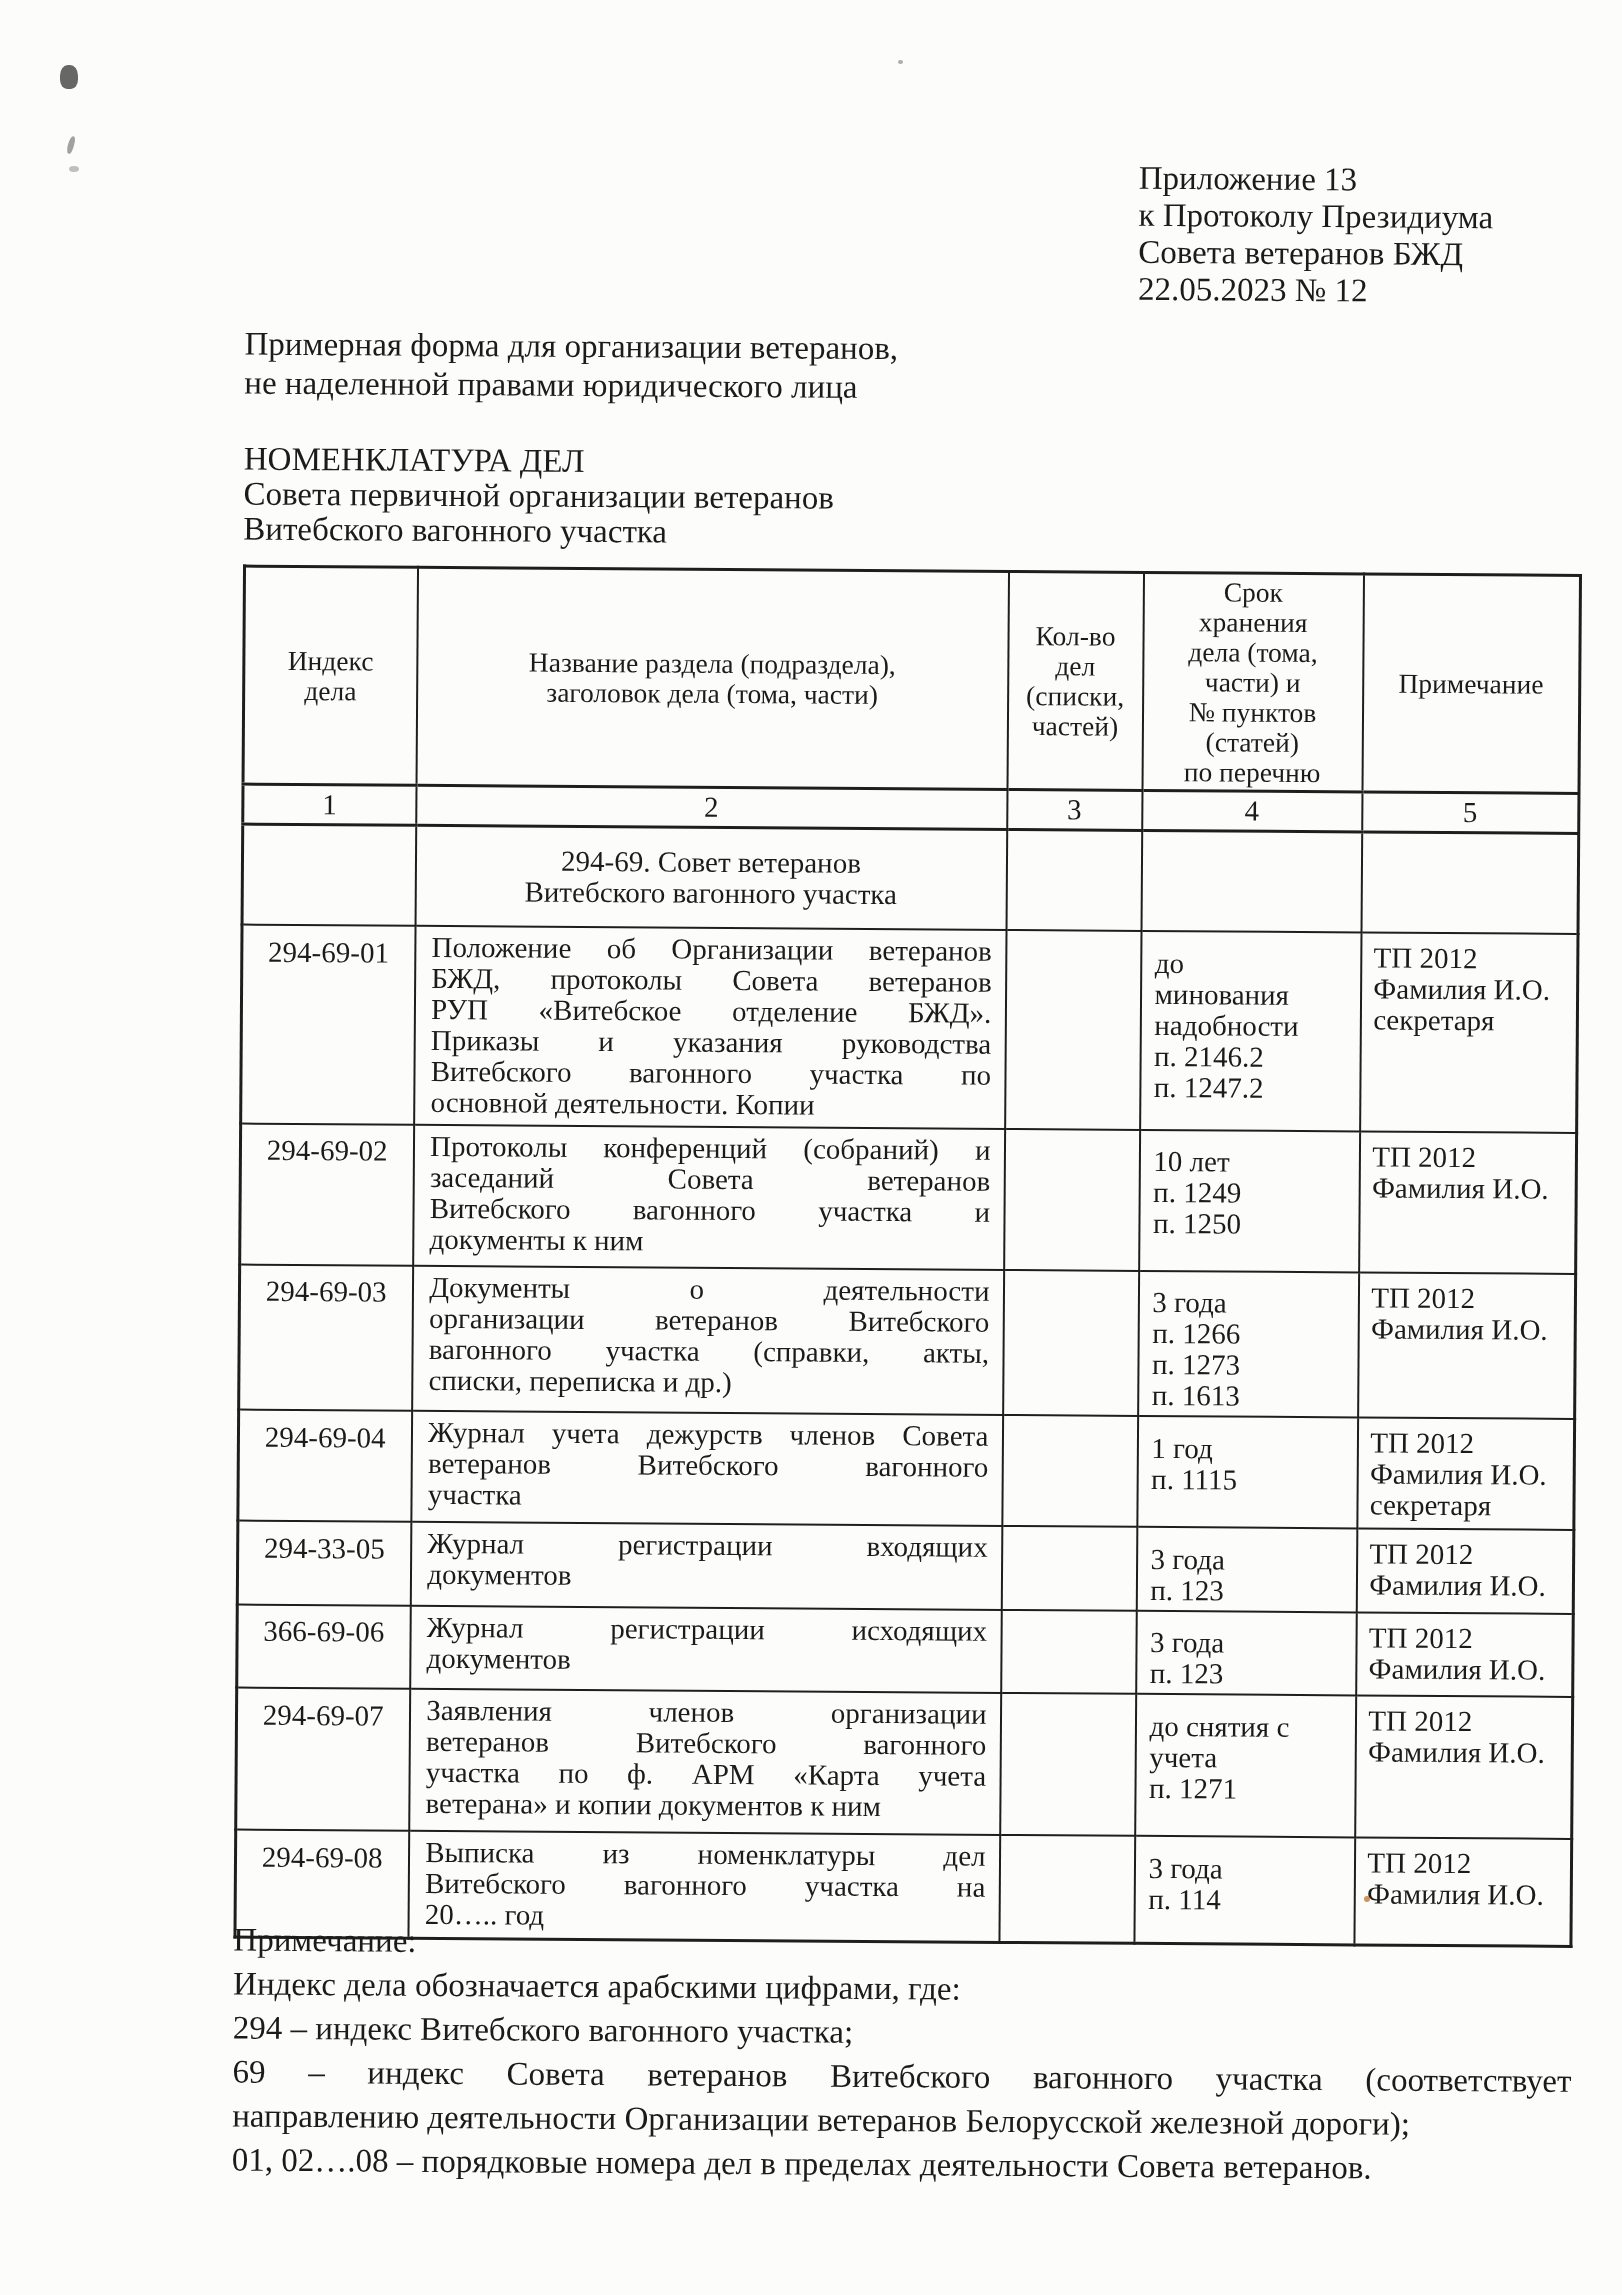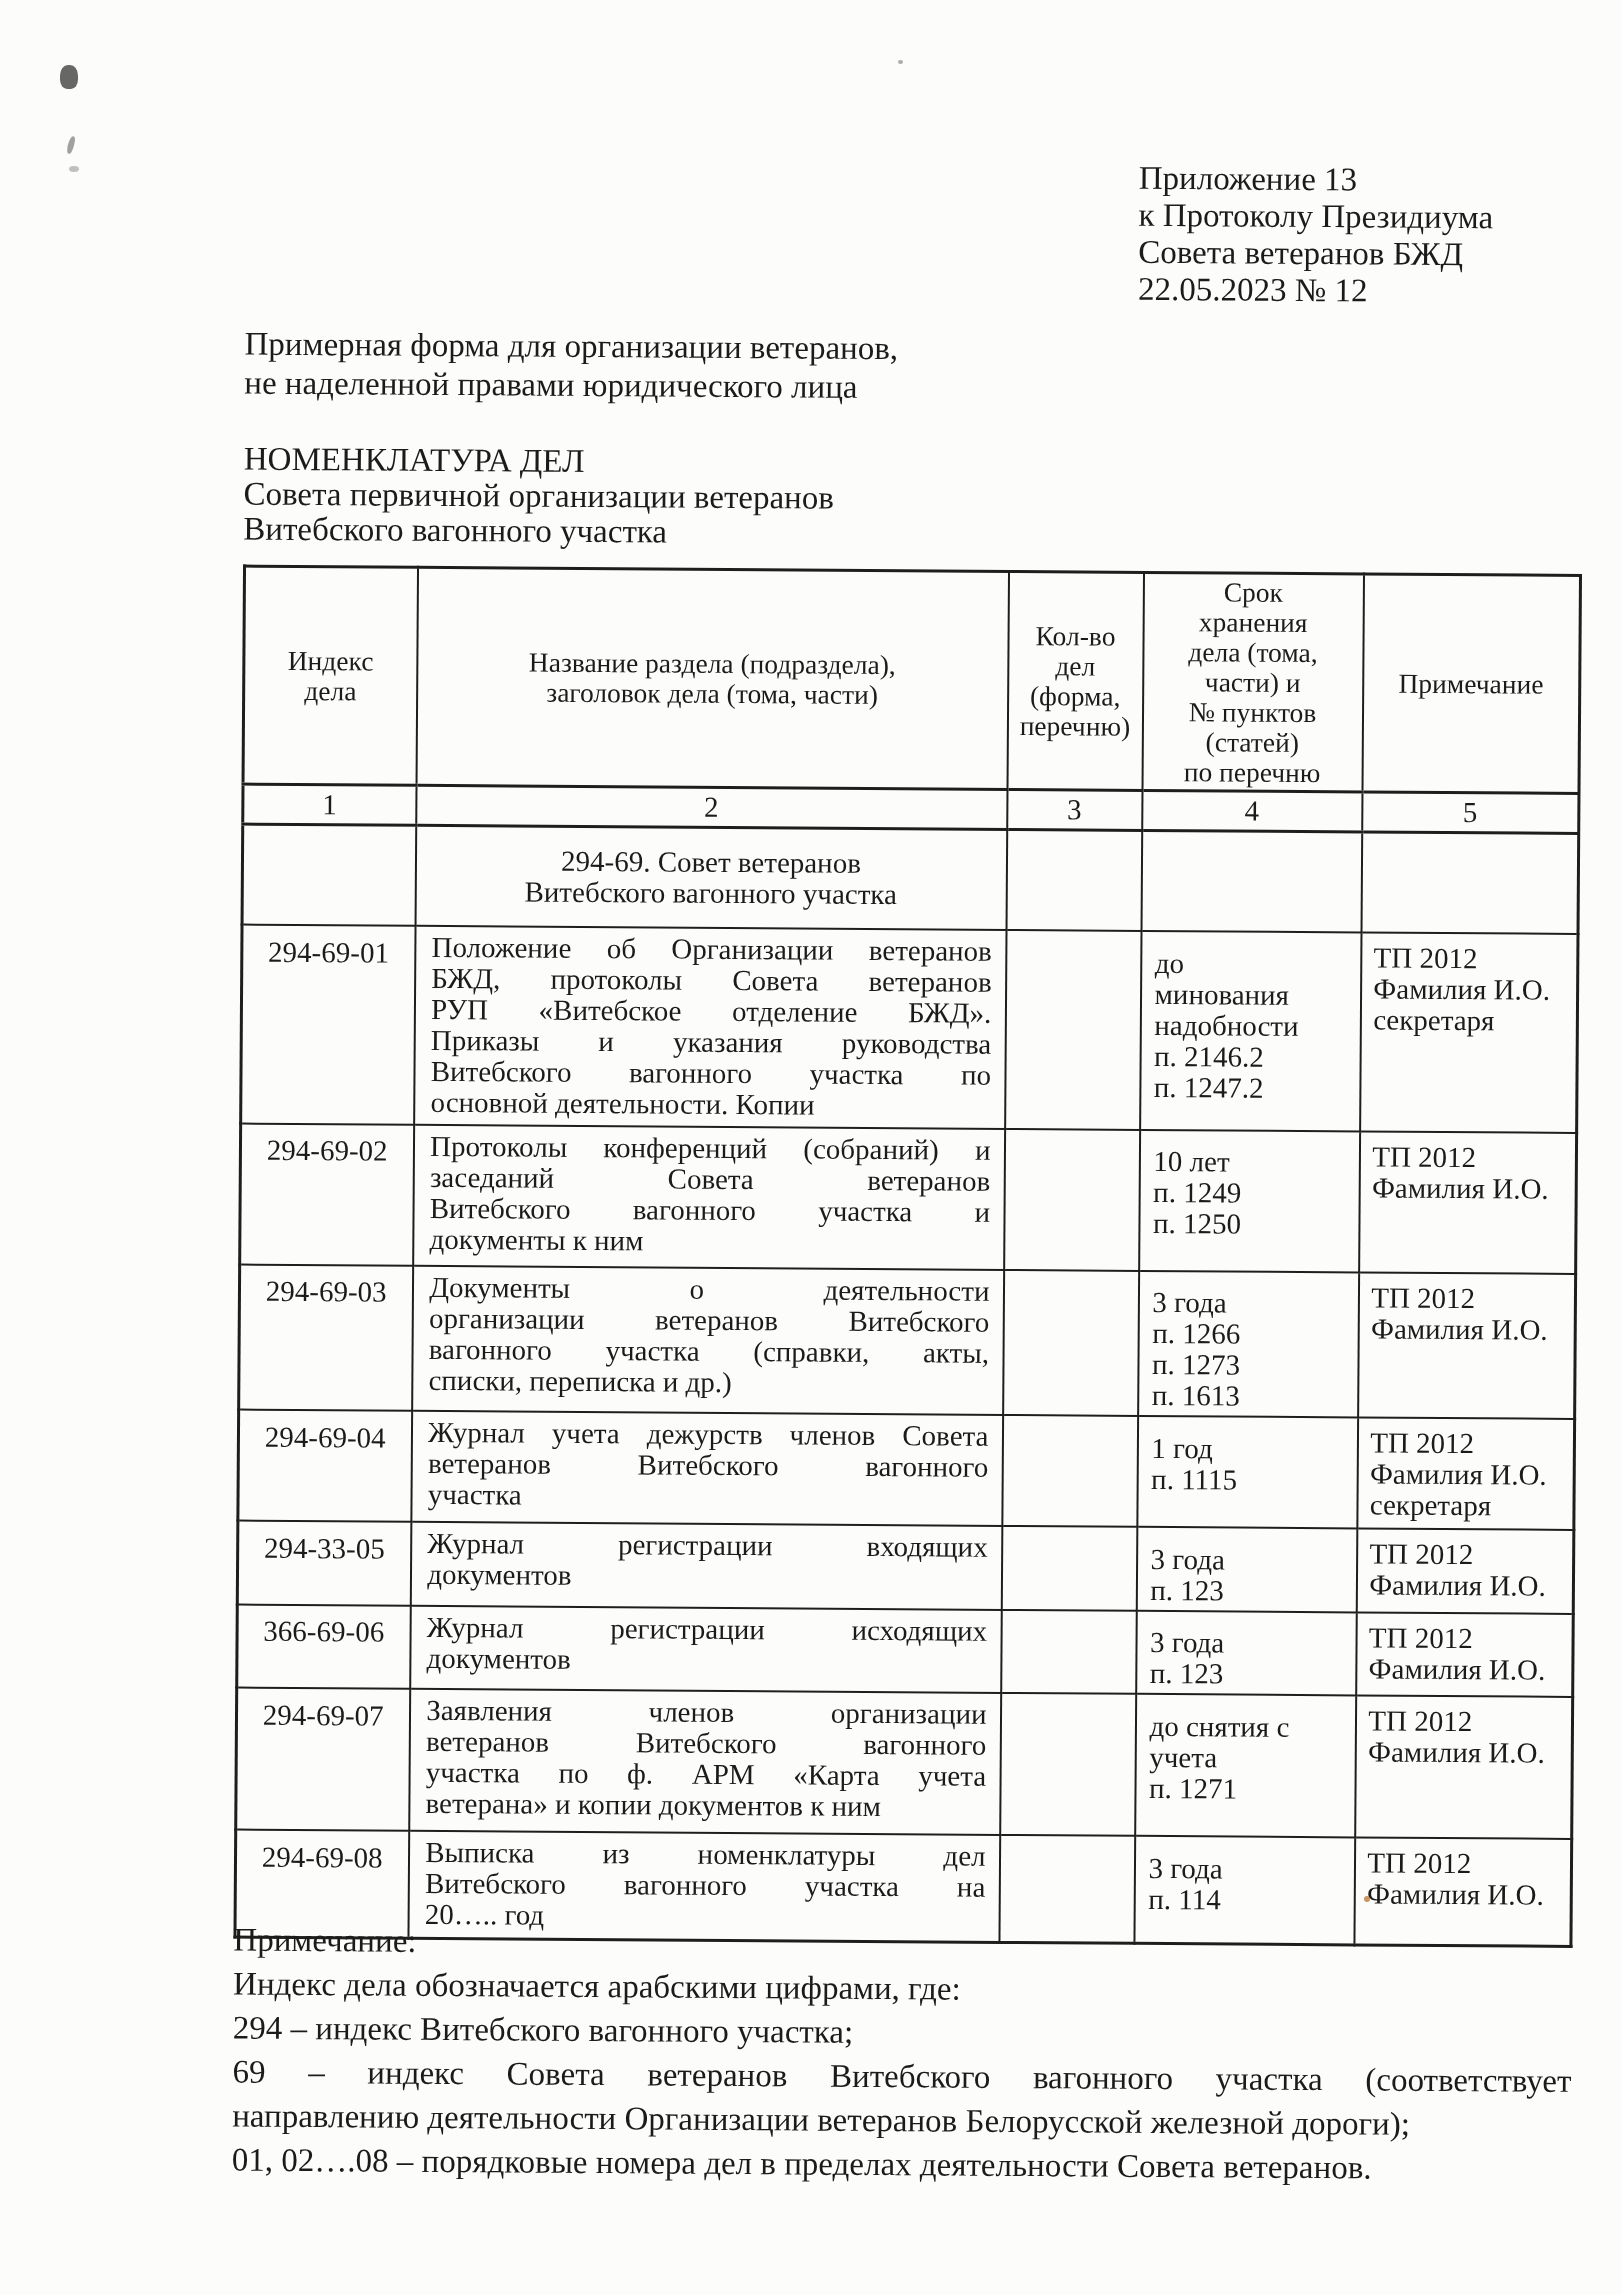--- a/index.html
+++ b/index.html
@@ -75,22 +75,22 @@
               <div class="ln ctr">Индекс</div>
               <div class="ln ctr">дела</div>
             </th>
           <th>
               <div class="ln ctr">Название раздела (подраздела),</div>
               <div class="ln ctr">заголовок дела (тома, части)</div>
             </th>
           <th>
               <div class="ln ctr">Кол-во</div>
               <div class="ln ctr">дел</div>
-              <div class="ln ctr">(форма,</div>
-              <div class="ln ctr">перечню)</div>
+              <div class="ln ctr">(списки,</div>
+              <div class="ln ctr">частей)</div>
             </th>
           <th>
               <div class="ln ctr">Срок</div>
               <div class="ln ctr">хранения</div>
               <div class="ln ctr">дела (тома,</div>
               <div class="ln ctr">части) и</div>
               <div class="ln ctr">№ пунктов</div>
               <div class="ln ctr">(статей)</div>
               <div class="ln ctr">по перечню</div>
             </th>

